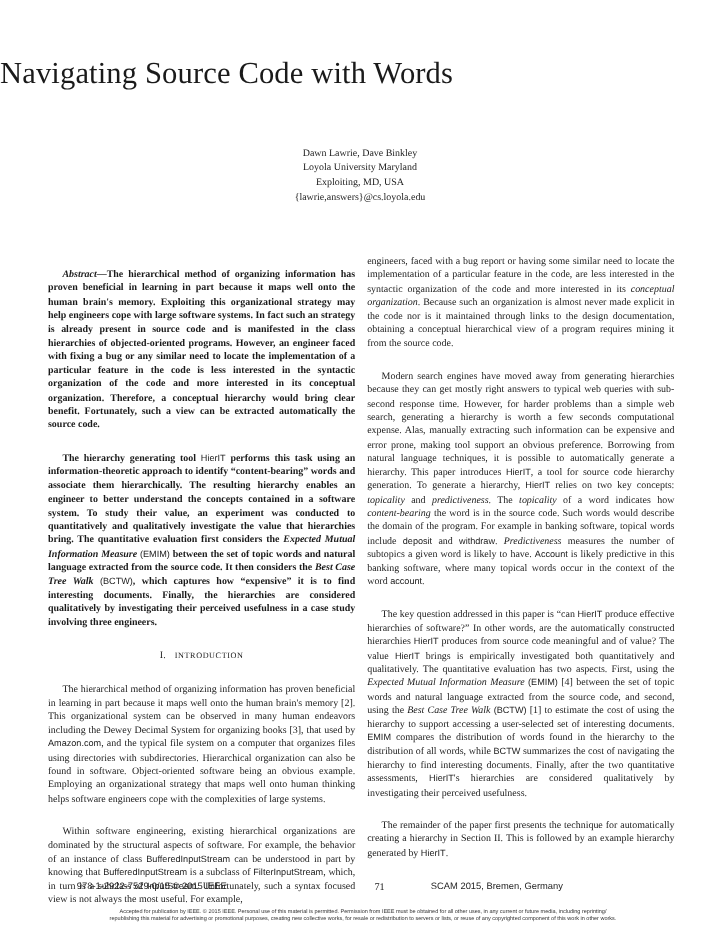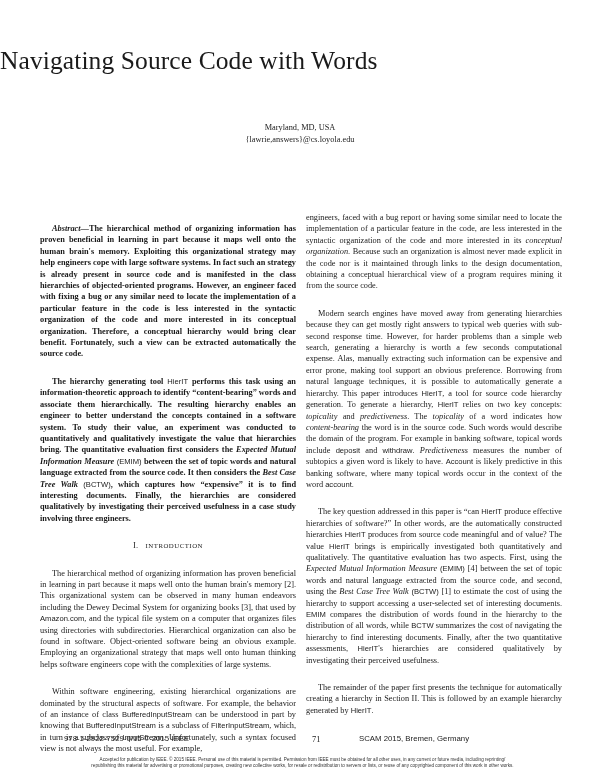--- a/index.html
+++ b/index.html
@@ -29,21 +29,23 @@
   .footer .venue { position: absolute; left: 359px; }
   .fineprint { position: absolute; top: 757px; left: 30px; width: 545px; text-align: center;
                font-family: "Liberation Sans", "DejaVu Sans", sans-serif; font-size: 4.6px; line-height: 6px; color: #333; }
 </style>
 </head>
 <body>
 
 <div class="title">Navigating Source Code with Words</div>
 
 <div class="authors">
-  <div>Maryland, MD, USA</div>
+  <div>Dawn Lawrie, Dave Binkley</div>
+  <div>Loyola University Maryland</div>
+  <div>Exploiting, MD, USA</div>
   <div>{lawrie,answers}@cs.loyola.edu</div>
 </div>
 
 <div class="col left">
   <div class="abstract">
     <p><span class="abstract-label">Abstract</span><span>—The hierarchical method of organizing information has proven beneficial in learning in part because it maps well onto the human brain's memory. Exploiting this organizational strategy may help engineers cope with large software systems. In fact such an strategy is already present in source code and is manifested in the class hierarchies of objected-oriented programs. However, an engineer faced with fixing a bug or any similar need to locate the implementation of a particular feature in the code is less interested in the syntactic organization of the code and more interested in its conceptual organization. Therefore, a conceptual hierarchy would bring clear benefit. Fortunately, such a view can be extracted automatically the source code.</span></p>
     <p><span>The hierarchy generating tool </span><span class="sf">HierIT</span><span> performs this task using an information-theoretic approach to identify “content-bearing” words and associate them hierarchically. The resulting hierarchy enables an engineer to better understand the concepts contained in a software system. To study their value, an experiment was conducted to quantitatively and qualitatively investigate the value that hierarchies bring. The quantitative evaluation first considers the </span><em>Expected Mutual Information Measure</em> <span class="sf">(EMIM)</span><span> between the set of topic words and natural language extracted from the source code. It then considers the </span><em>Best Case Tree Walk</em> <span class="sf">(BCTW)</span><span>, which captures how “expensive” it is to find interesting documents. Finally, the hierarchies are considered qualitatively by investigating their perceived usefulness in a case study involving three engineers.</span></p>
   </div>
 
   <div class="section-head"><span>I.</span>&nbsp;&nbsp;&nbsp;<span class="sc" style="text-transform: uppercase;">Introduction</span></div>

